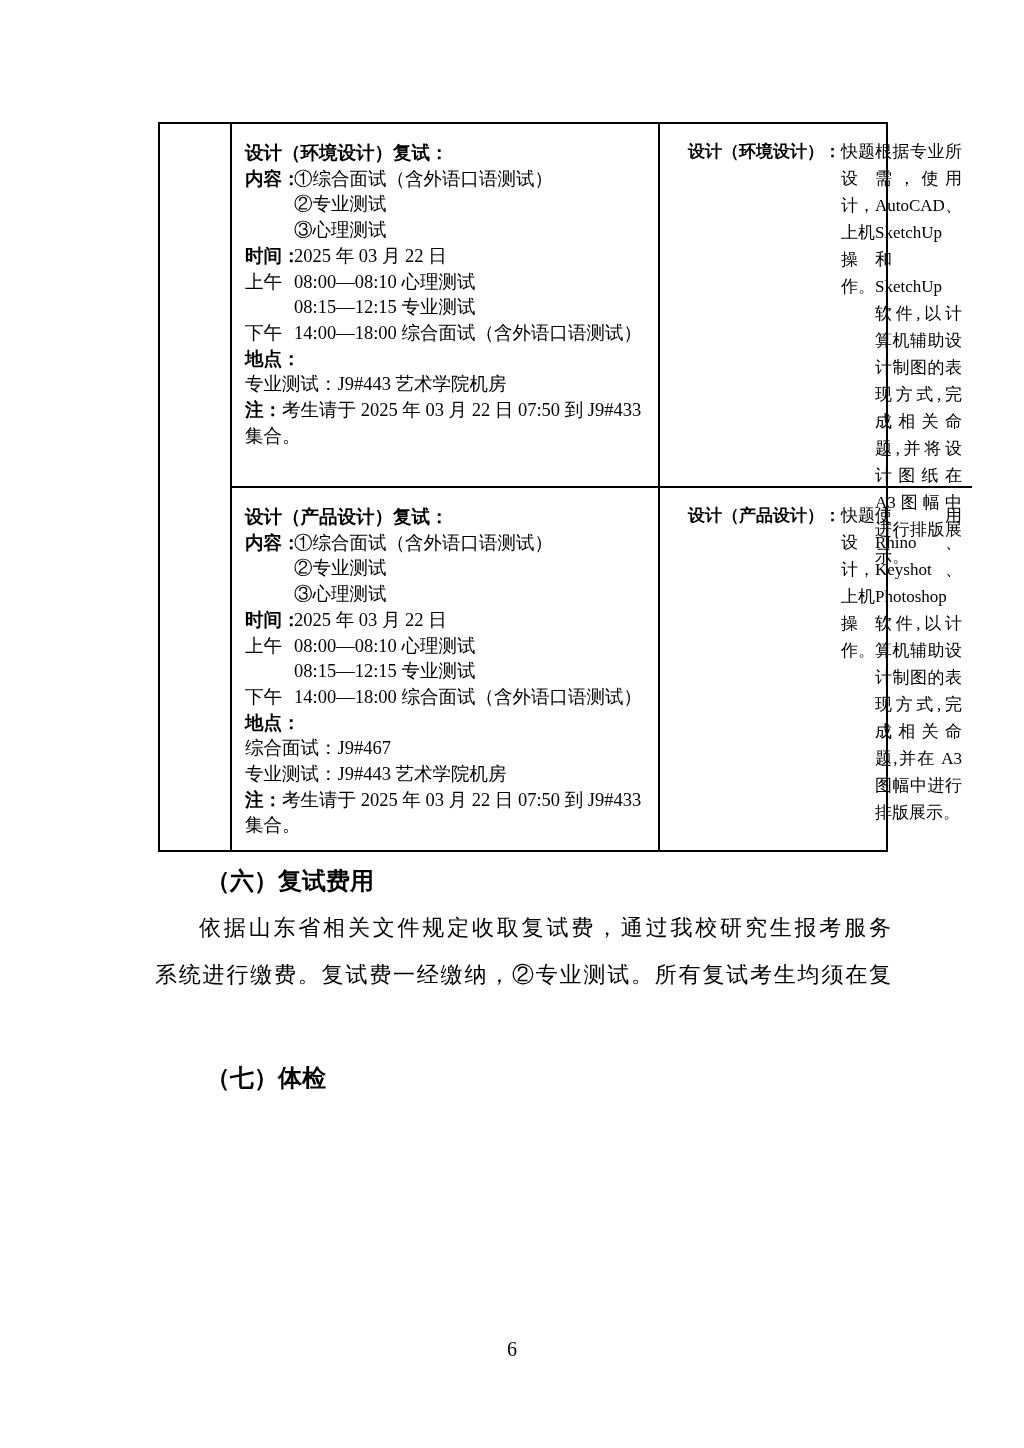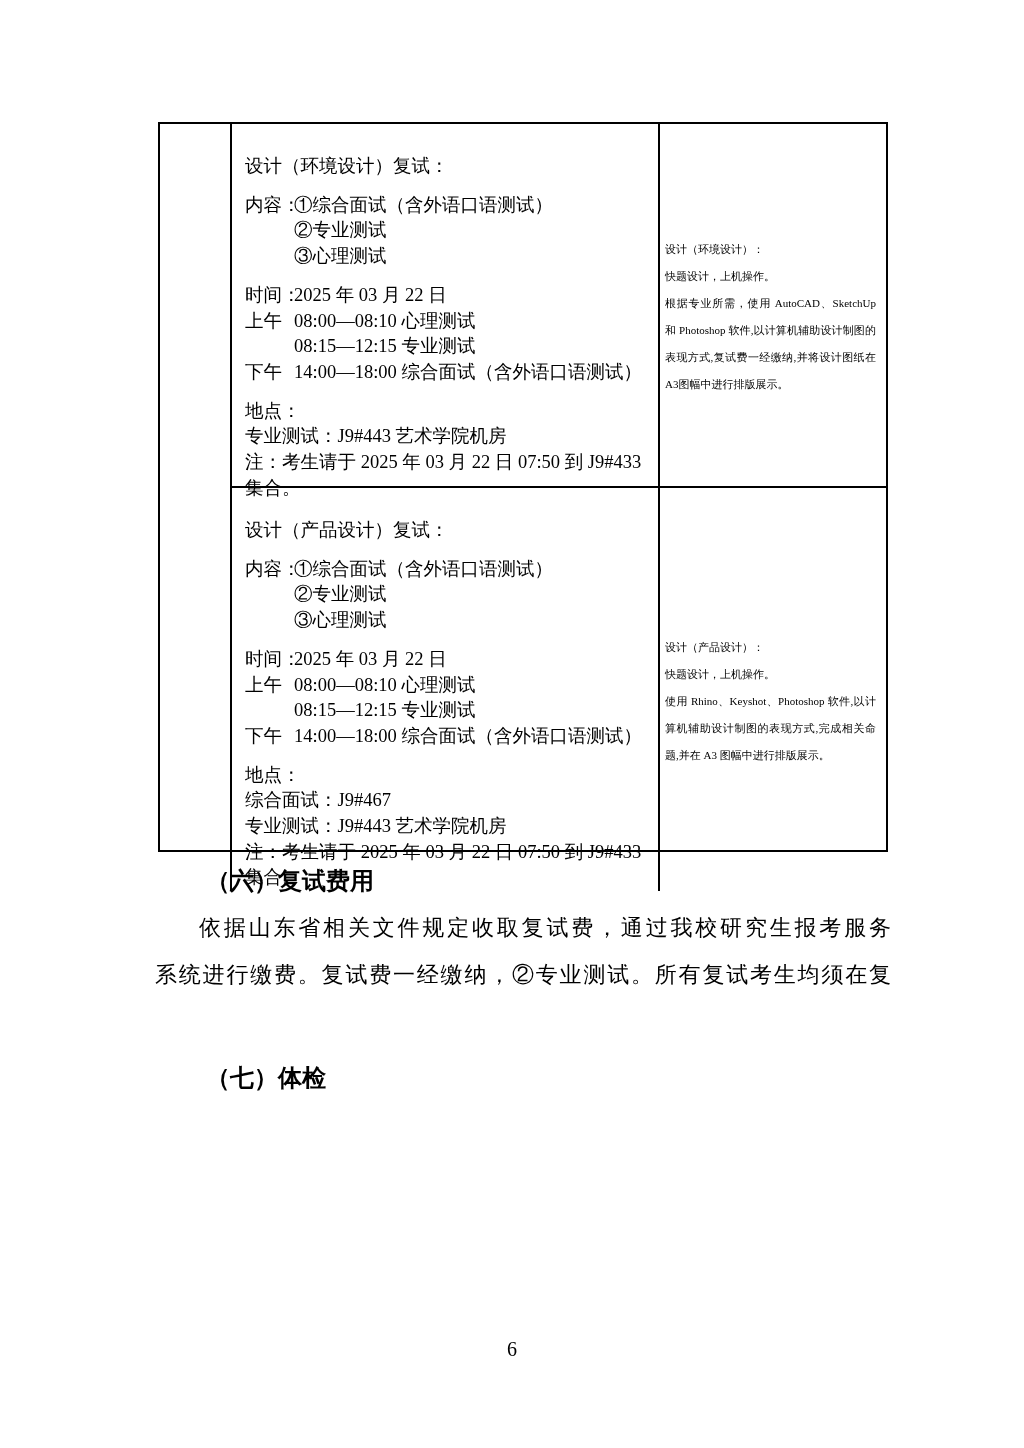--- a/index.html
+++ b/index.html
@@ -6,28 +6,28 @@
   #page{position:relative;width:1024px;height:1448px;background:#ffffff;color:#000;
         font-family:"Liberation Serif","DejaVu Serif",serif;overflow:hidden;}
 
   
   .extable{position:absolute;left:158px;top:122px;width:730px;height:730px;
            box-sizing:border-box;border:2px solid #000;display:grid;
            grid-template-columns:72px 428px 1fr;grid-template-rows:364px 1fr;}
   .c-empty{grid-column:1;grid-row:1/3;border-right:2px solid #000;}
   .c-sched{grid-column:2;border-right:2px solid #000;box-sizing:border-box;
            padding:17px 4px 0 13px;font-size:18.5px;line-height:25.7px;}
-  .c-desc{grid-column:3;box-sizing:border-box;display:flex;flex-direction:column;
-          justify-content:center;padding:14px 10px 4px 5px;font-size:11px;line-height:27px;}
+  .c-desc{grid-column:3;box-sizing:border-box;display:flex;flex-direction:row;
+          justify-content:center;padding:14px 10px 4px 28px;font-size:17px;line-height:27px;}
   .row1{border-bottom:2px solid #000;}
   .ln{white-space:nowrap;}
   .ln.wrap{white-space:normal;}
   .lead{display:inline-block;width:49px;}
   .ind{padding-left:49px;}
-  .b{font-weight:normal;margin-top:13px;}
+  .b{font-weight:bold;}
   .dbody{text-align:justify;}
 
   
   .sec-h{position:absolute;left:206px;font-family:Liberation Sans, sans-serif;
          font-weight:bold;font-size:24px;line-height:28px;white-space:nowrap;}
   #h6{top:867px;}
   #h7{top:1064px;}
   .para{position:absolute;left:155px;width:736px;font-size:22px;line-height:46.5px;}
   #p6{top:905px;}
   #p7{top:1095px;}
@@ -55,21 +55,21 @@
       <div class="ln"><span class="lead">上午</span><span>08:00—08:10 心理测试</span></div>
       <div class="ln ind">08:15—12:15 专业测试</div>
       <div class="ln"><span class="lead">下午</span><span>14:00—18:00 综合面试（含外语口语测试）</span></div>
       <div class="ln b">地点：</div>
       <div class="ln">专业测试：J9#443 艺术学院机房</div>
       <div class="ln wrap"><span class="b">注：</span><span>考生请于 2025 年 03 月 22 日 07:50 到 J9#433 集合。</span></div>
     </div>
     <div class="c-desc row1">
       <div class="ln b">设计（环境设计）：</div>
       <div>快题设计，上机操作。</div>
-      <div class="dbody">根据专业所需，使用 AutoCAD、SketchUp 和 Photoshop 软件,以计算机辅助设计制图的表现方式,复试费一经缴纳,并将设计图纸在A3图幅中进行排版展示。</div>
+      <div class="dbody">根据专业所需，使用 AutoCAD、SketchUp 和 SketchUp 软件,以计算机辅助设计制图的表现方式,完成相关命题,并将设计图纸在A3图幅中进行排版展示。</div>
     </div>
 
     <div class="c-sched">
       <div class="ln b">设计（产品设计）复试：</div>
       <div class="ln"><span class="lead b">内容：</span><span>①综合面试（含外语口语测试）</span></div>
       <div class="ln ind">②专业测试</div>
       <div class="ln ind">③心理测试</div>
       <div class="ln"><span class="lead b">时间：</span><span>2025 年 03 月 22 日</span></div>
       <div class="ln"><span class="lead">上午</span><span>08:00—08:10 心理测试</span></div>
       <div class="ln ind">08:15—12:15 专业测试</div>

